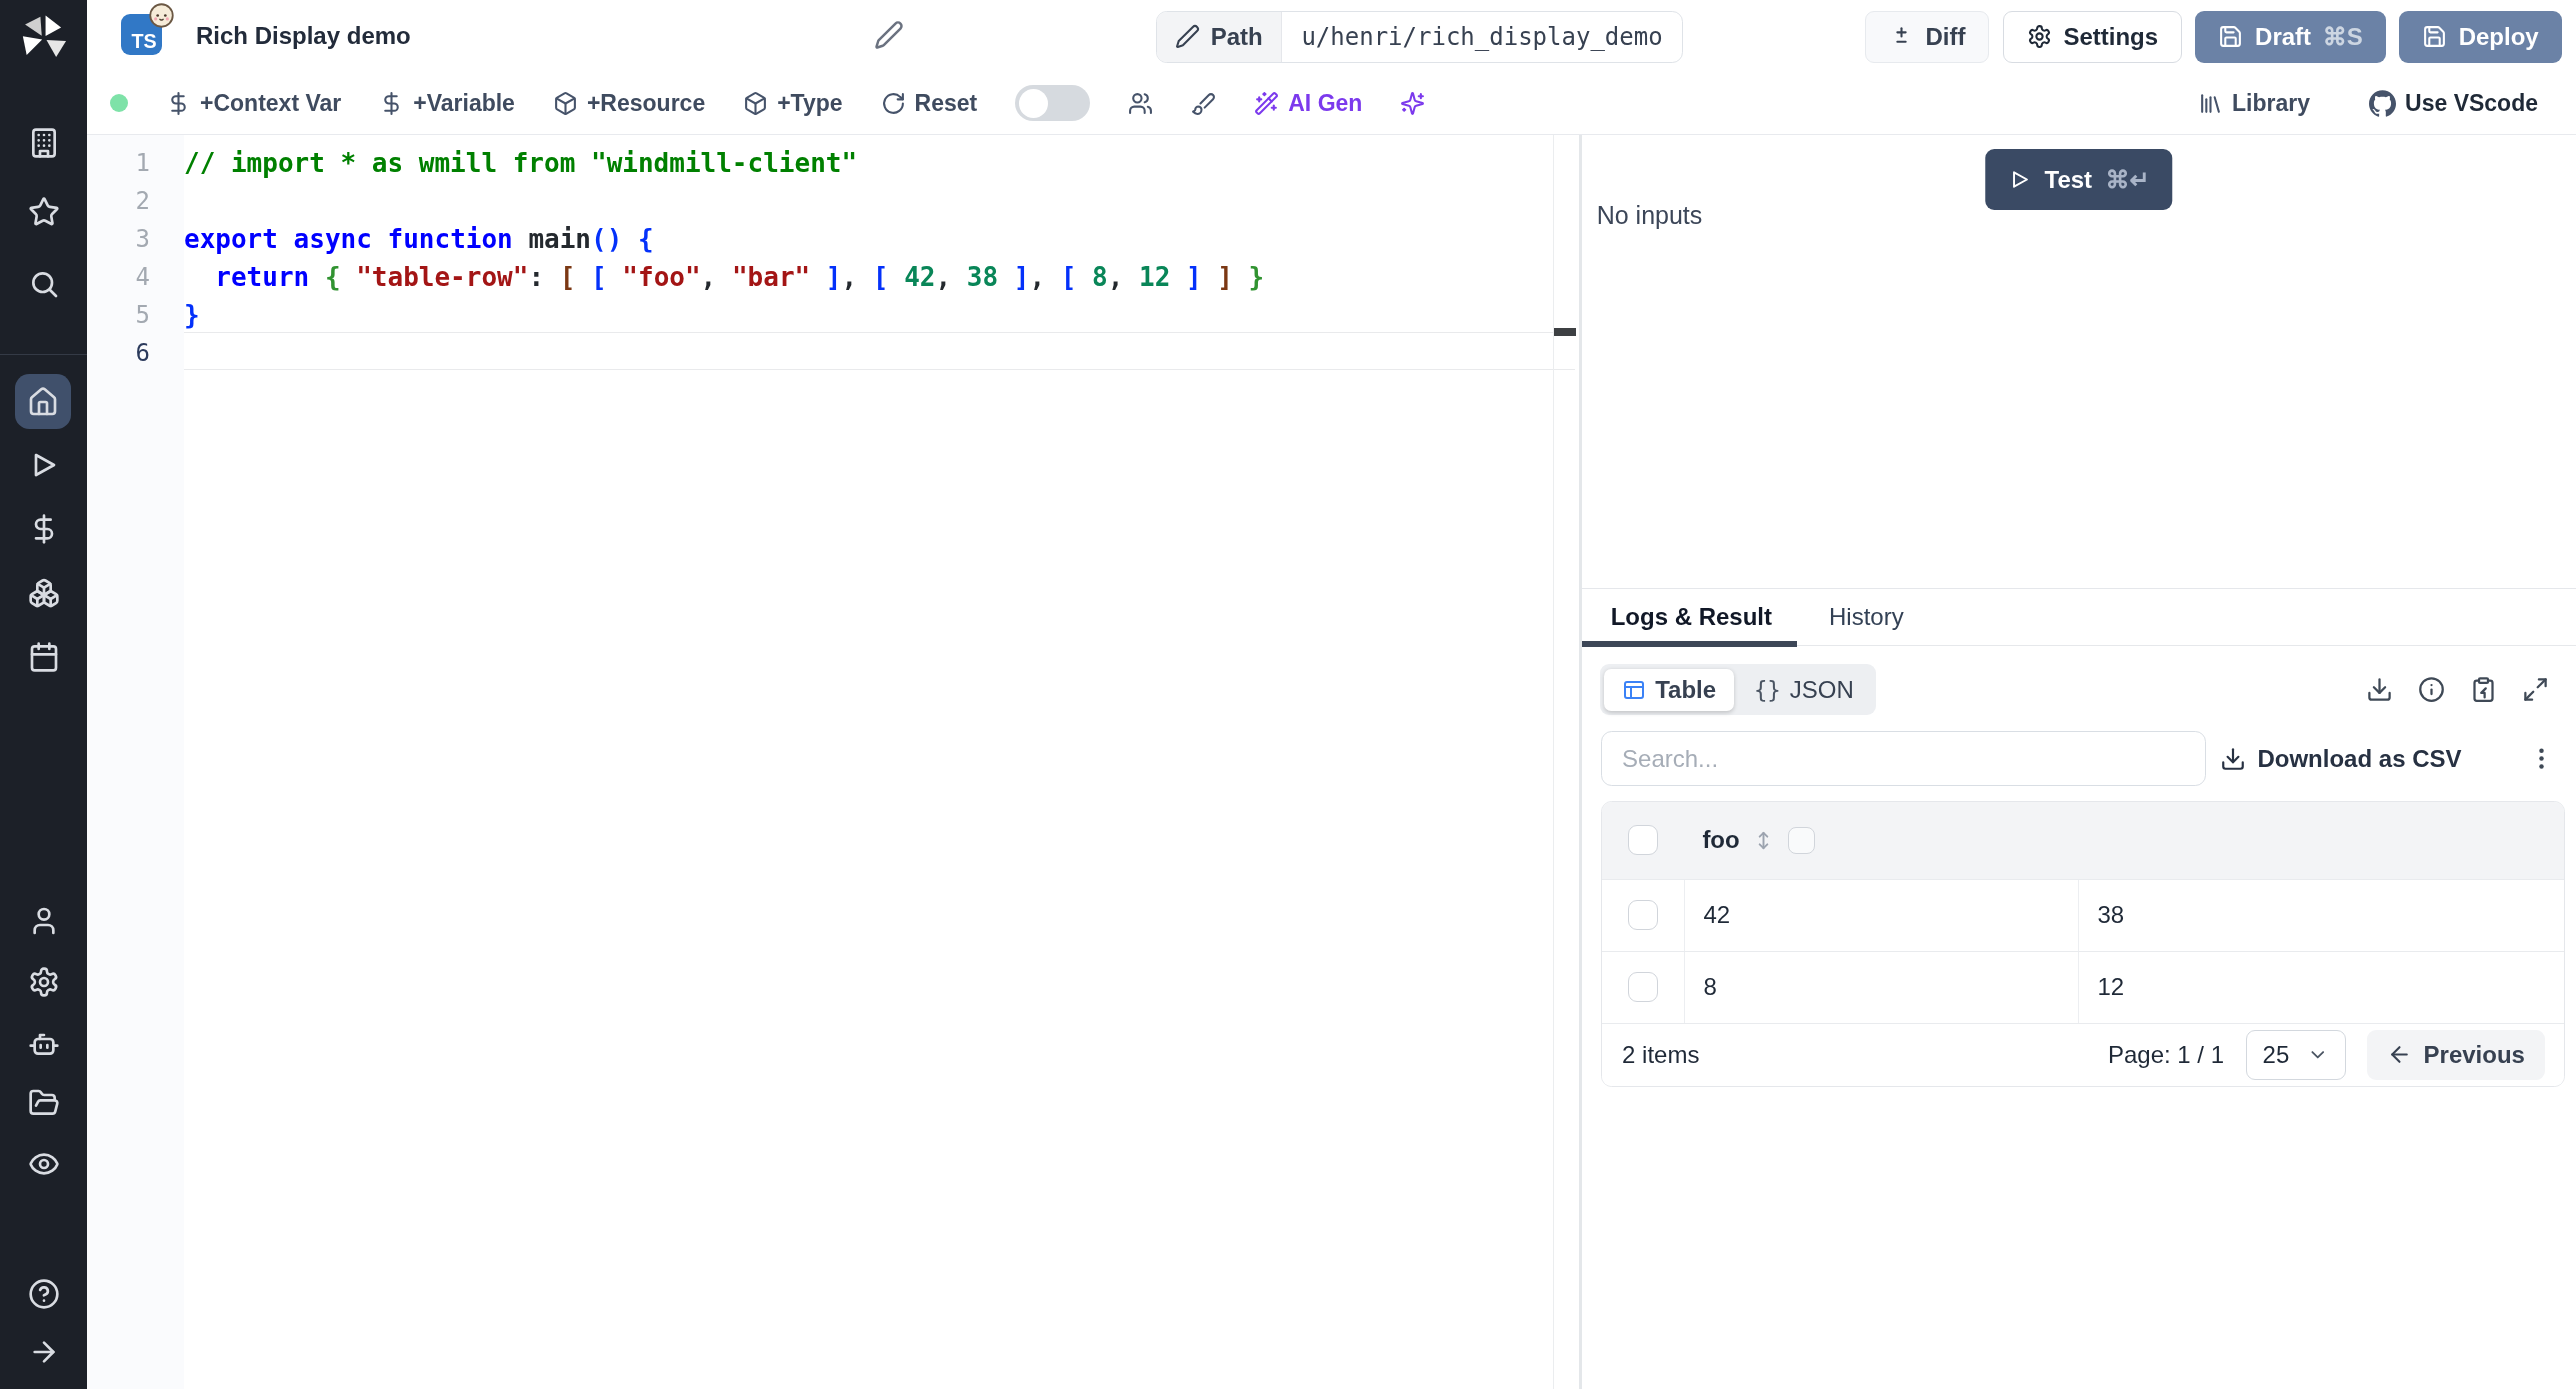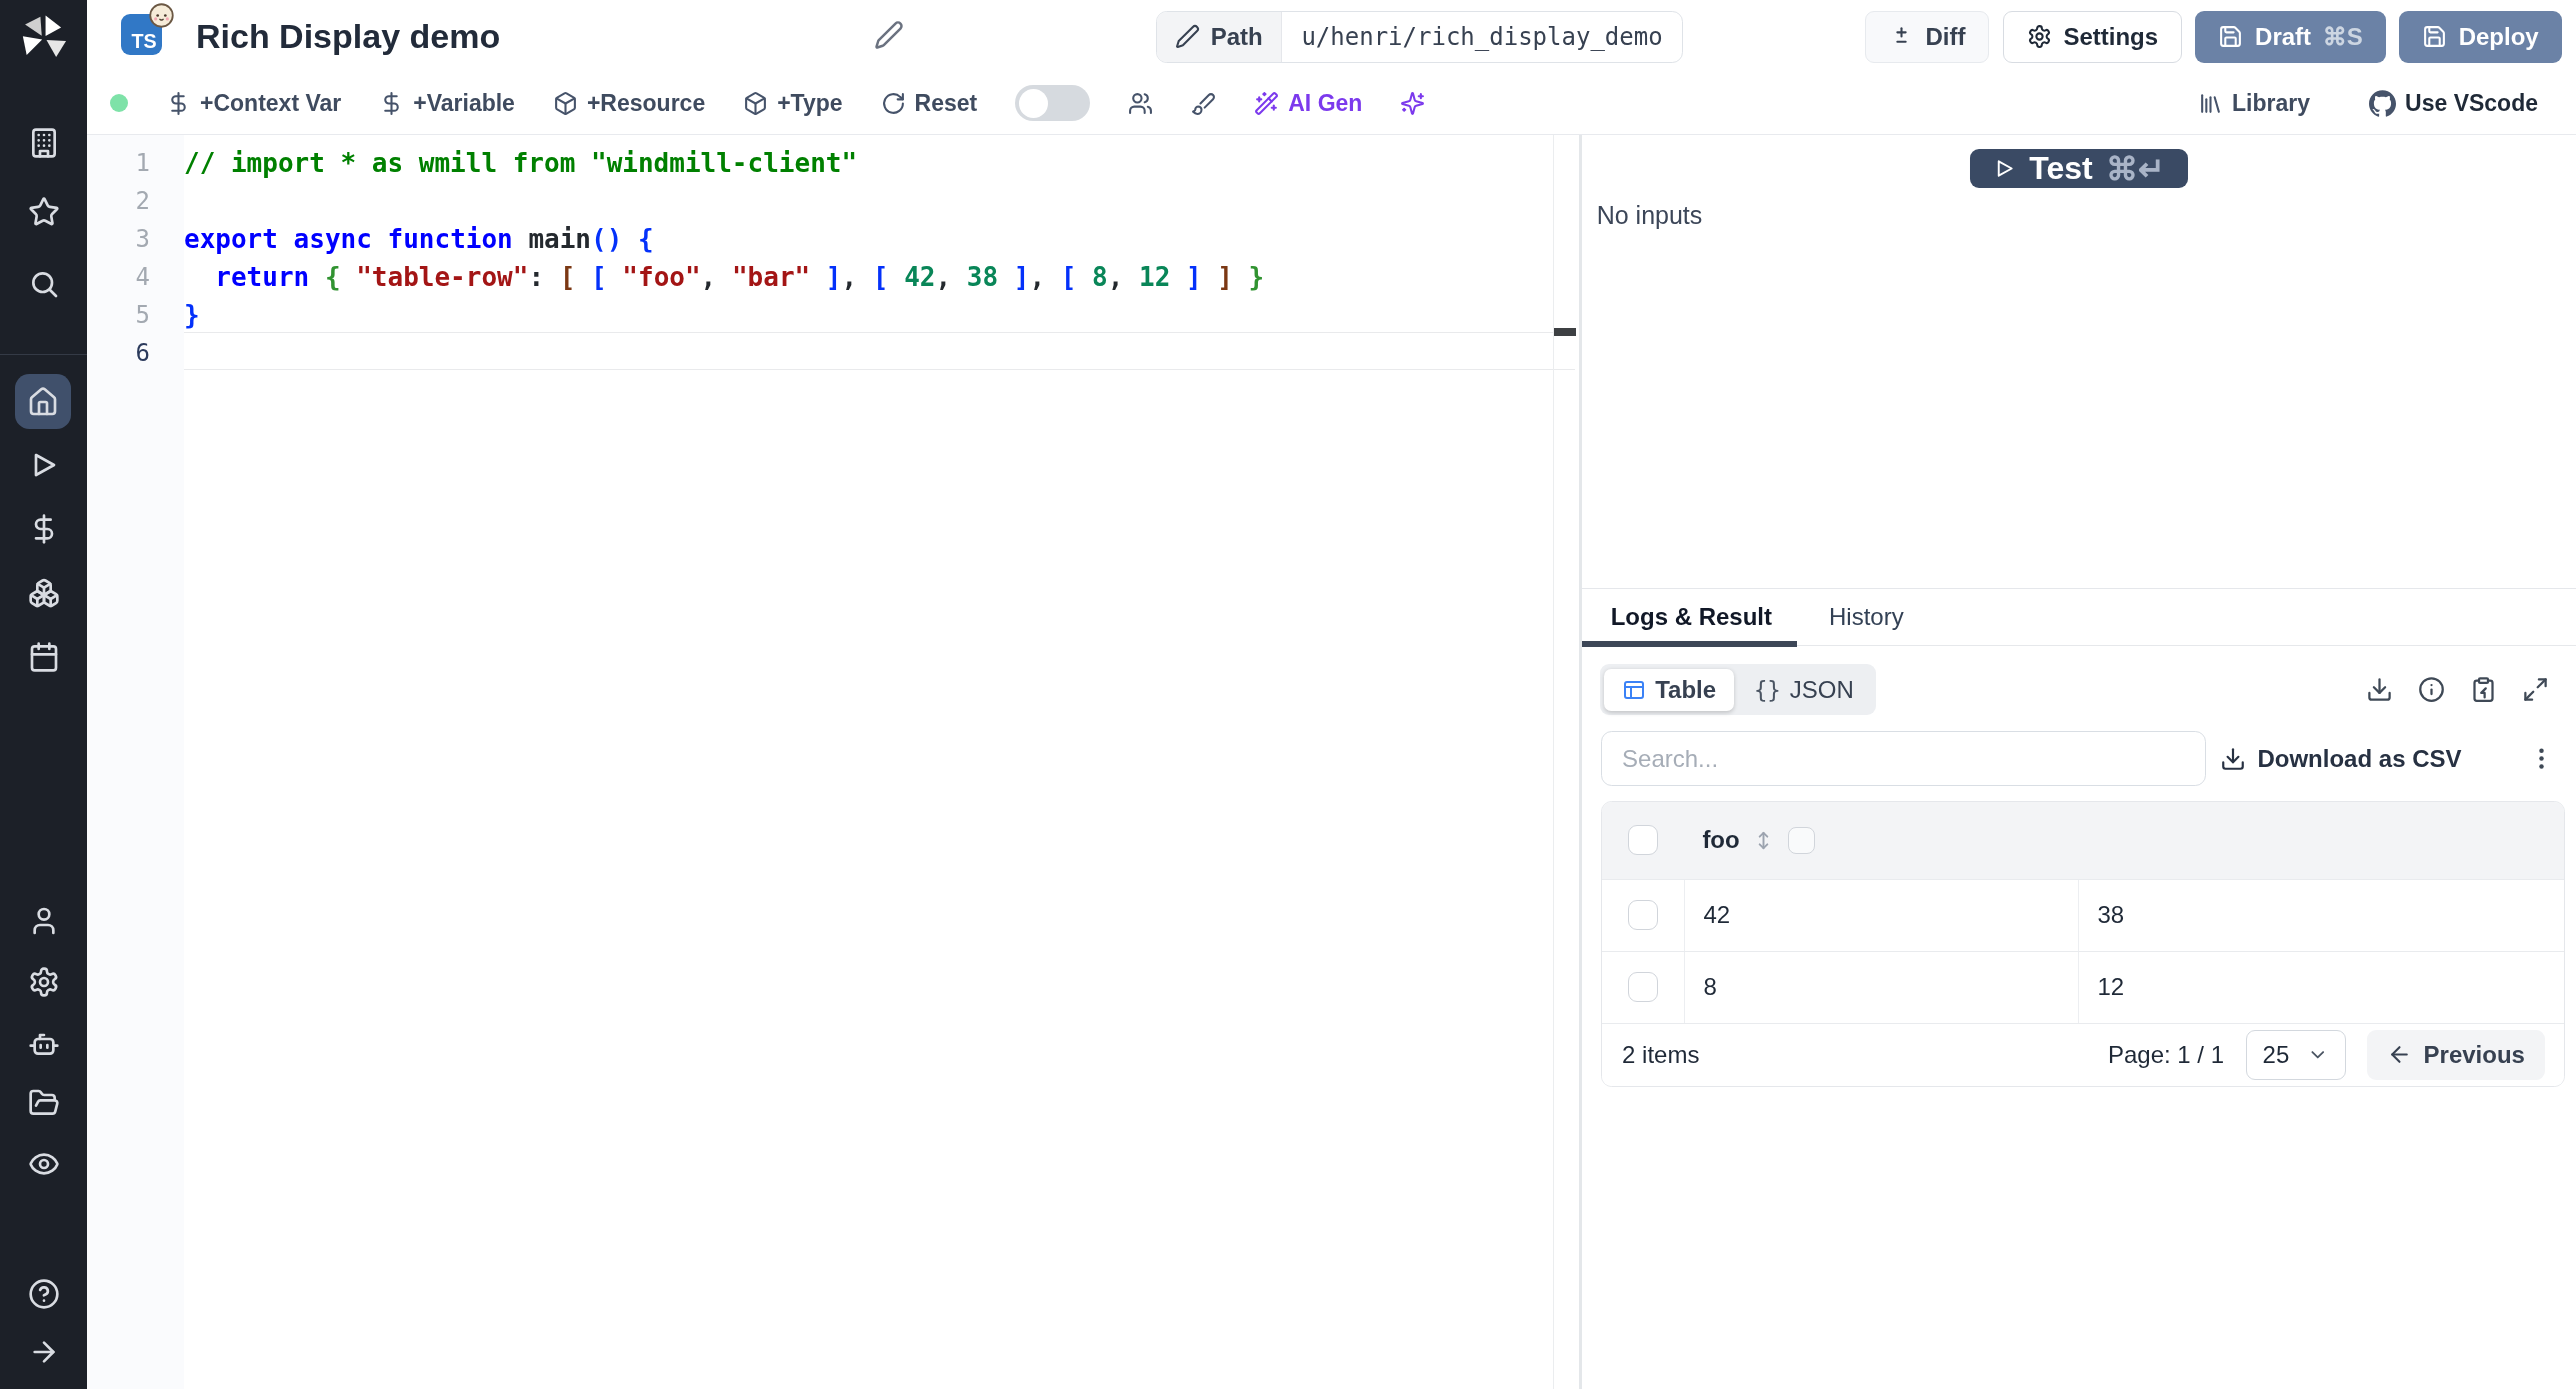--- a/index.html
+++ b/index.html
@@ -19,21 +19,21 @@
   .slogo { position:absolute; left:50%; transform:translateX(-50%); top:10.7px; width:54px; height:54px; }
   .sdivider { position:absolute; left:0; top:354px; width:87px; border-top:1.8px solid #343a46; }
   .sactive { position:absolute; left:15px; top:374px; width:56px; height:55px; background:var(--sidebar-active,#40506b); border-radius:14.3px; }
   .sactive .sico { top:11.6px; }
 
   
   .topbar { position:relative; height:72px; background:#fff; flex:none; }
   .ts-badge { position:absolute; left:34px; top:14.3px; width:41px; height:41px; background:var(--ts-blue,#3178c6); border-radius:9px; }
   .ts-badge b { position:absolute; right:5.4px; bottom:2.7px; color:#fff; font-size:19.7px; }
   .bun { position:absolute; top:-12.5px; right:-12.5px; width:27px; height:27px; }
-  .page-title { position:absolute; left:109px; top:50%; transform:translateY(-50%); font-size:34px; font-weight:700; color:#222b3a; }
+  .page-title { position:absolute; left:109px; top:50%; transform:translateY(-50%); font-size:24px; font-weight:700; color:#222b3a; }
   .pencil-btn { position:absolute; left:787px; top:19.7px; color:#6b7280; cursor:pointer; }
   .pencil-btn svg { width:30px; height:30px; }
   .path-pill { position:absolute; left:1069px; top:10.7px; height:52px; display:flex; align-items:stretch; border:1.8px solid #dfe3e8; border-radius:10.7px; overflow:hidden; background:#fff; }
   .path-left { display:flex; align-items:center; gap:10.7px; background:#f3f4f6; padding:0 18px; color:#374151; font-weight:700; font-size:24px; border-right:1.8px solid #e5e7eb; }
   .path-left svg { width:25px; height:25px; }
   .path-value { display:flex; align-items:center; padding:0 19.7px; font-family:"DejaVu Sans Mono", monospace; font-size:24px; color:#374151; }
   .hdr-right { position:absolute; right:14.3px; top:10.7px; display:flex; gap:13.4px; }
   .hbtn { height:52px; display:flex; align-items:center; gap:11.6px; padding:0 23px; border-radius:9px; font-size:24px; font-weight:600; cursor:pointer; }
   .hbtn svg { width:25px; height:25px; }
   .hbtn.ghost { background:#f8f9fb; border:1.8px solid #e7eaee; color:#374151; }
@@ -64,21 +64,21 @@
   .tok-num { color:#098658; } .tok-b1 { color:#0431fa; } .tok-b2 { color:#319331; }
   .tok-b3 { color:#7b3814; } .tok-fn,.tok-plain { color:#24292e; }
   .ruler-line { position:absolute; right:25px; top:0; bottom:0; border-left:1.8px solid #ebedef; }
   .cursor-dash { position:absolute; right:2.7px; top:193px; width:22.4px; height:8px; background:#3d4043; }
   .current-line { position:absolute; left:97px; right:3.6px; height:38px; border-top:1.8px solid #e9eaec; border-bottom:1.8px solid #e9eaec; }
   .splitter { width:2.7px; background:#e4e7ea; flex:none; }
 
   
   .right { flex:1; display:flex; flex-direction:column; min-width:0; background:#fff; }
   .run-top { height:454px; flex:none; position:relative; border-bottom:1.8px solid #e5e7eb; }
-  .test-btn { position:absolute; left:50%; transform:translateX(-50%); top:14.3px; height:39px; display:flex; align-items:center; gap:13.4px; padding:0 23px; background:var(--test-navy,#3a4a64); border:none; border-radius:9px; color:#fff; font-size:32px; cursor:pointer; font-family:inherit; }
+  .test-btn { position:absolute; left:50%; transform:translateX(-50%); top:14.3px; height:61px; display:flex; align-items:center; gap:13.4px; padding:0 23px; background:var(--test-navy,#3a4a64); border:none; border-radius:9px; color:#fff; font-size:24px; cursor:pointer; font-family:inherit; }
   .test-btn svg { width:23px; height:23px; }
   .test-btn .tl { font-weight:700; }
   .test-btn .ts { color:#a9b4c7; font-weight:600; }
   .no-inputs { position:absolute; left:15px; top:66px; font-size:25px; color:#3c4658; }
 
   .results { flex:1; display:flex; flex-direction:column; min-height:0; }
   .tabs { position:relative; height:57px; flex:none; border-bottom:1.8px solid #e6e8eb; display:flex; align-items:center; padding-left:29px; gap:57px; }
   .tab { font-size:24px; color:#334155; cursor:pointer; }
   .tab.active { font-weight:600; color:#111827; }
   .tab-underline { position:absolute; left:0; bottom:-1.8px; width:215px; height:5.4px; background:#3d4757; }

